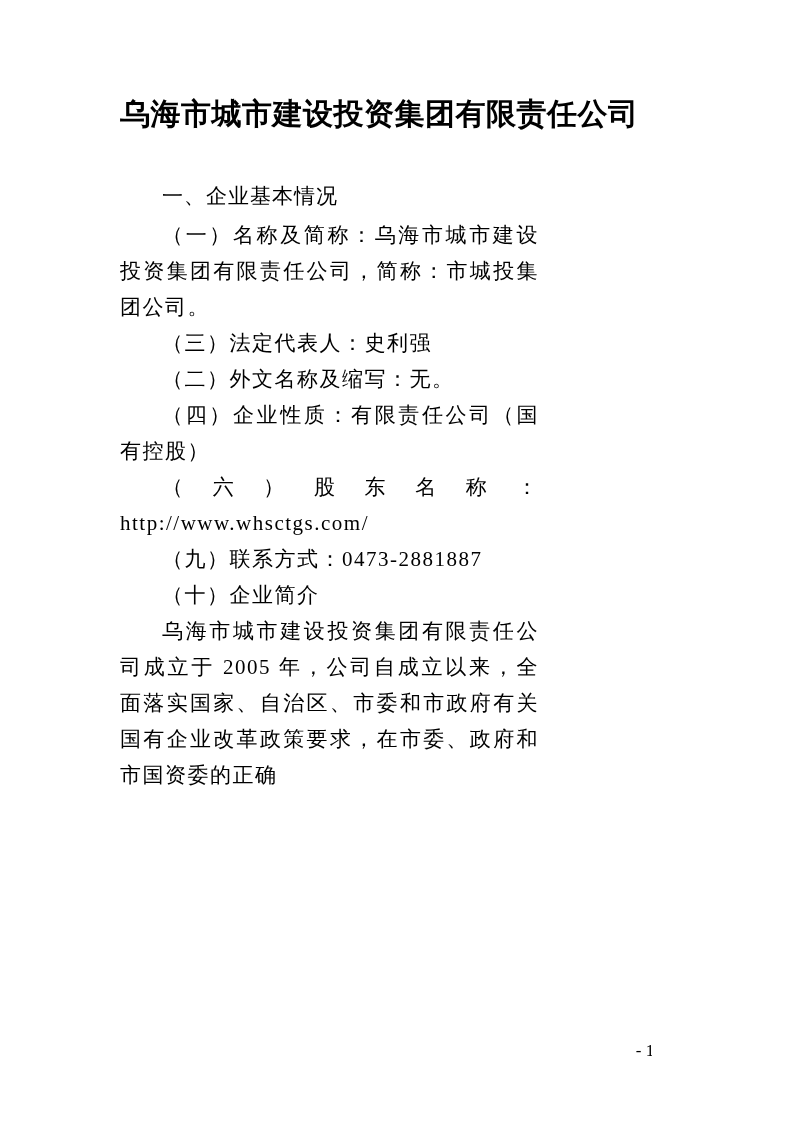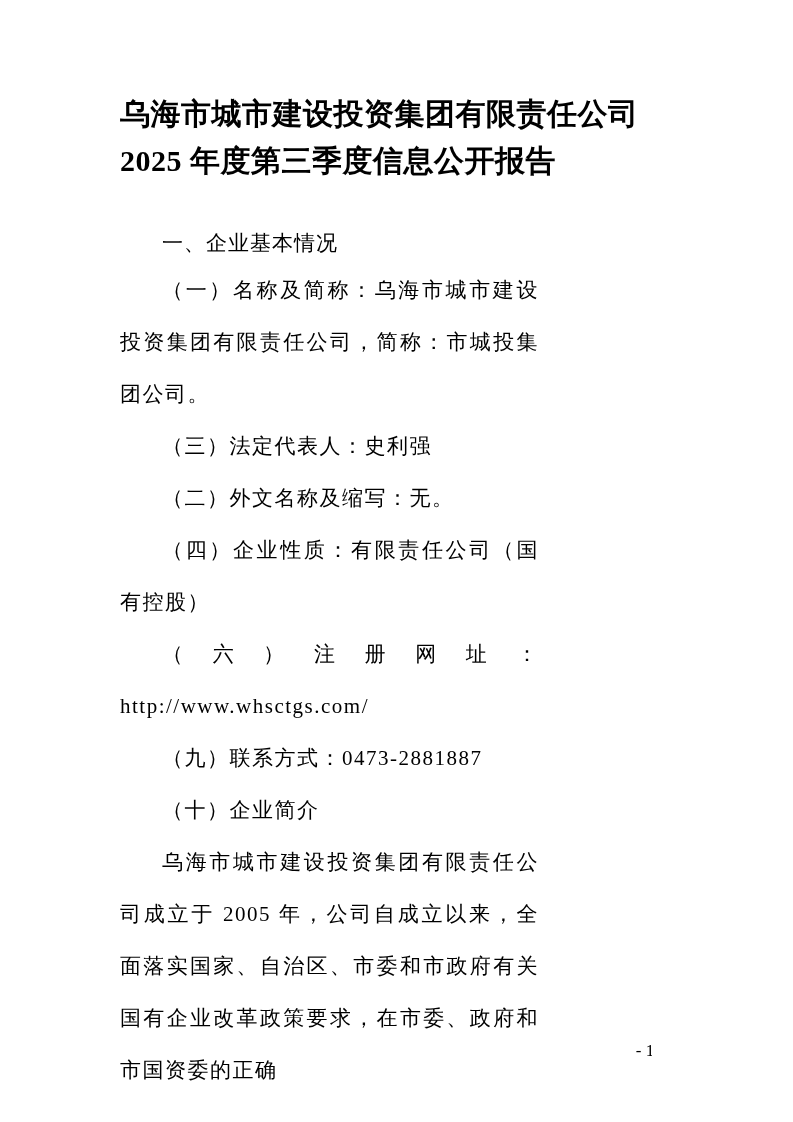--- a/index.html
+++ b/index.html
@@ -39,21 +39,21 @@
     line-height: 30px;
     text-indent: 2em;
     letter-spacing: 1px;
   }
   .body-text {
     margin-top: 6px;
   }
   .body-text p {
     margin: 0;
     font-size: 21px;
-    line-height: 52px;
+    line-height: 36px;
     letter-spacing: 1.5px;
     text-indent: 2em;
     text-align: justify;
   }
   .page-footer {
     position: absolute;
     left: 600px;
     top: 1040px;
     width: 100px;
     text-align: center;
@@ -63,31 +63,30 @@
     color: #000000;
   }
 </style>
 </head>
 <body>
 
 <div class="page">
 
   <h1 class="doc-title">
     <span class="title-line">乌海市城市建设投资集团有限责任公司</span>
-    <span class="title-line">2025 年度第三季度信息公开报告</span>
   </h1>
 
   <h2 class="section-heading">一、企业基本情况</h2>
 
   <div class="body-text">
       <p>（一）名称及简称：乌海市城市建设投资集团有限责任公司，简称：市城投集团公司。</p>
       <p>（三）法定代表人：史利强</p>
       <p>（二）外文名称及缩写：无。</p>
       <p>（四）企业性质：有限责任公司（国有控股）</p>
-      <p>（六）注册网址：http://www.whsctgs.com/</p>
+      <p>（六）股东名称：http://www.whsctgs.com/</p>
       <p>（九）联系方式：0473-2881887</p>
       <p>（十）企业简介</p>
       <p>乌海市城市建设投资集团有限责任公司成立于 2005 年，公司自成立以来，全面落实国家、自治区、市委和市政府有关国有企业改革政策要求，在市委、政府和市国资委的正确</p>
     </div>
 
   <div class="page-footer">- 1 -</div>
 
 </div>
 
 </body></html>

